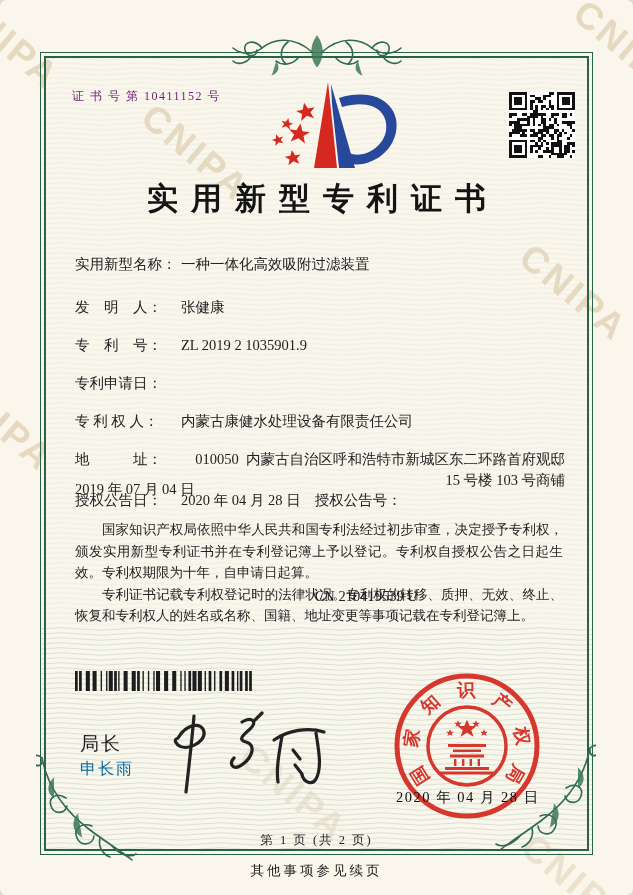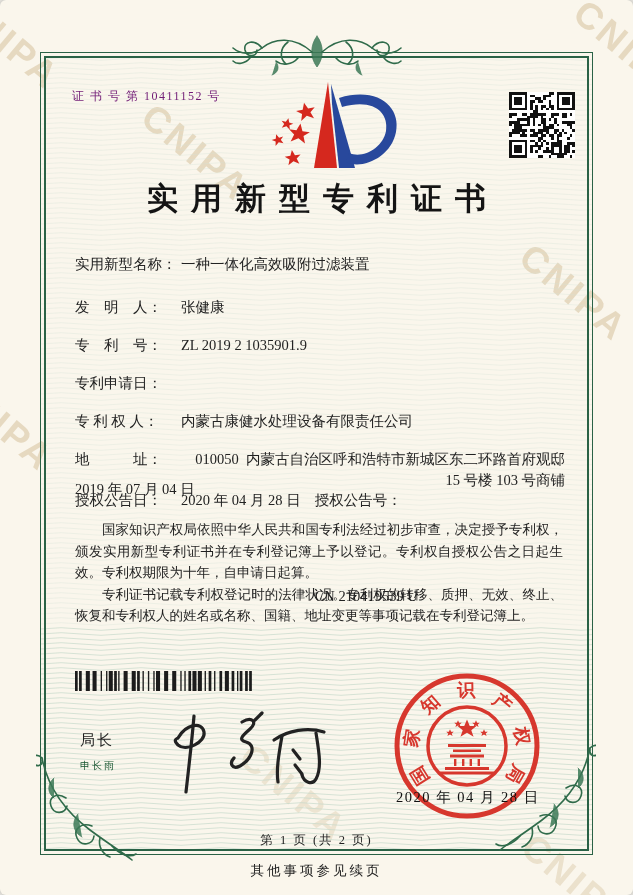--- a/index.html
+++ b/index.html
@@ -81,22 +81,22 @@
     position:absolute; left:75px; top:519px; width:488px;
     font-size:13.5px; line-height:21.5px; color:#1f1f1f;
     text-align:justify;
   }
   .body-text p { text-indent:2em; font-style:normal; }
 
   
   .barcode { position:absolute; left:75px; top:671px; }
 
   
-  .sig-title { position:absolute; left:80px; top:731px; font-size:15px; color:#1d1d1d; letter-spacing:2px; }
-  .sig-name  { position:absolute; left:80px; top:759px; font-size:10px; color:#14532d; letter-spacing:2px; }
+  .sig-title { position:absolute; left:80px; top:731px; font-size:19px; color:#1d1d1d; letter-spacing:2px; }
+  .sig-name  { position:absolute; left:80px; top:759px; font-size:16px; color:#0369a1; letter-spacing:2px; }
   .sig-script { position:absolute; left:156px; top:708px; }
   .sig-script path { stroke:#222; stroke-width:3.2; fill:none; stroke-linecap:round; stroke-linejoin:round; }
 
   
   .seal { position:absolute; left:391px; top:670px; opacity:.92; }
   .seal-date {
     position:absolute; left:396px; top:788px; font-size:14.5px;
     letter-spacing:1.5px; color:#111;
   }
 

